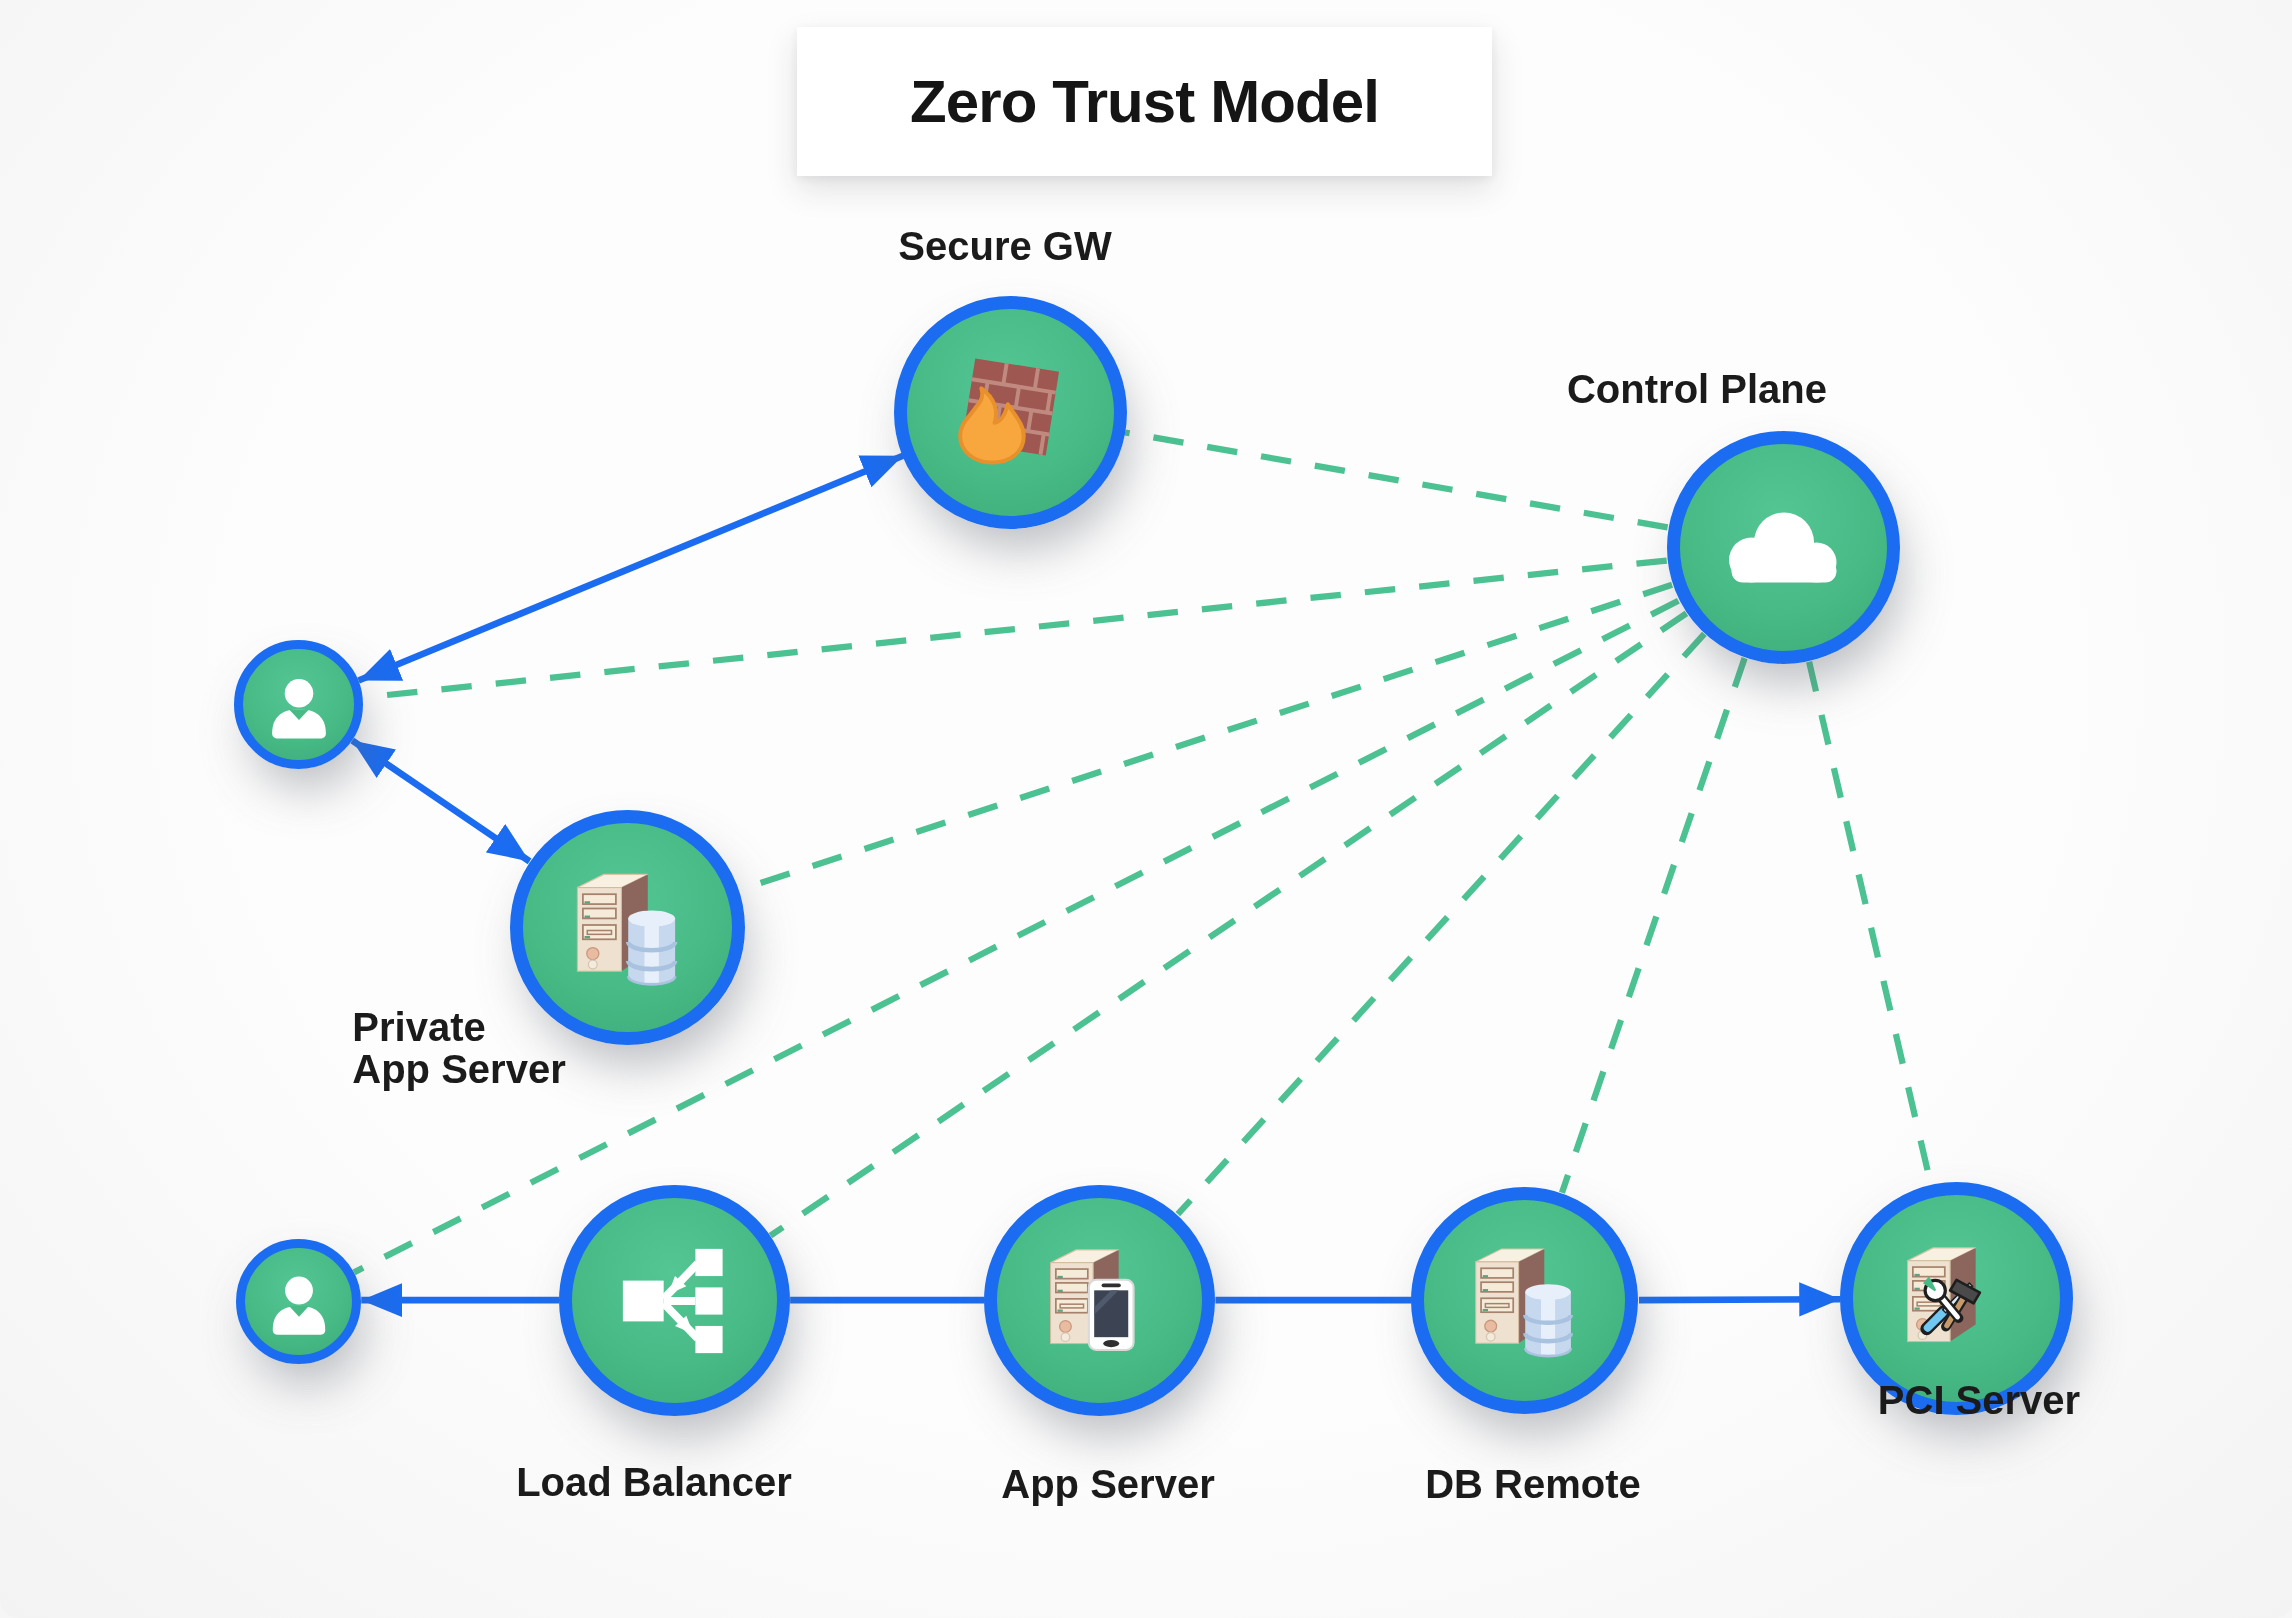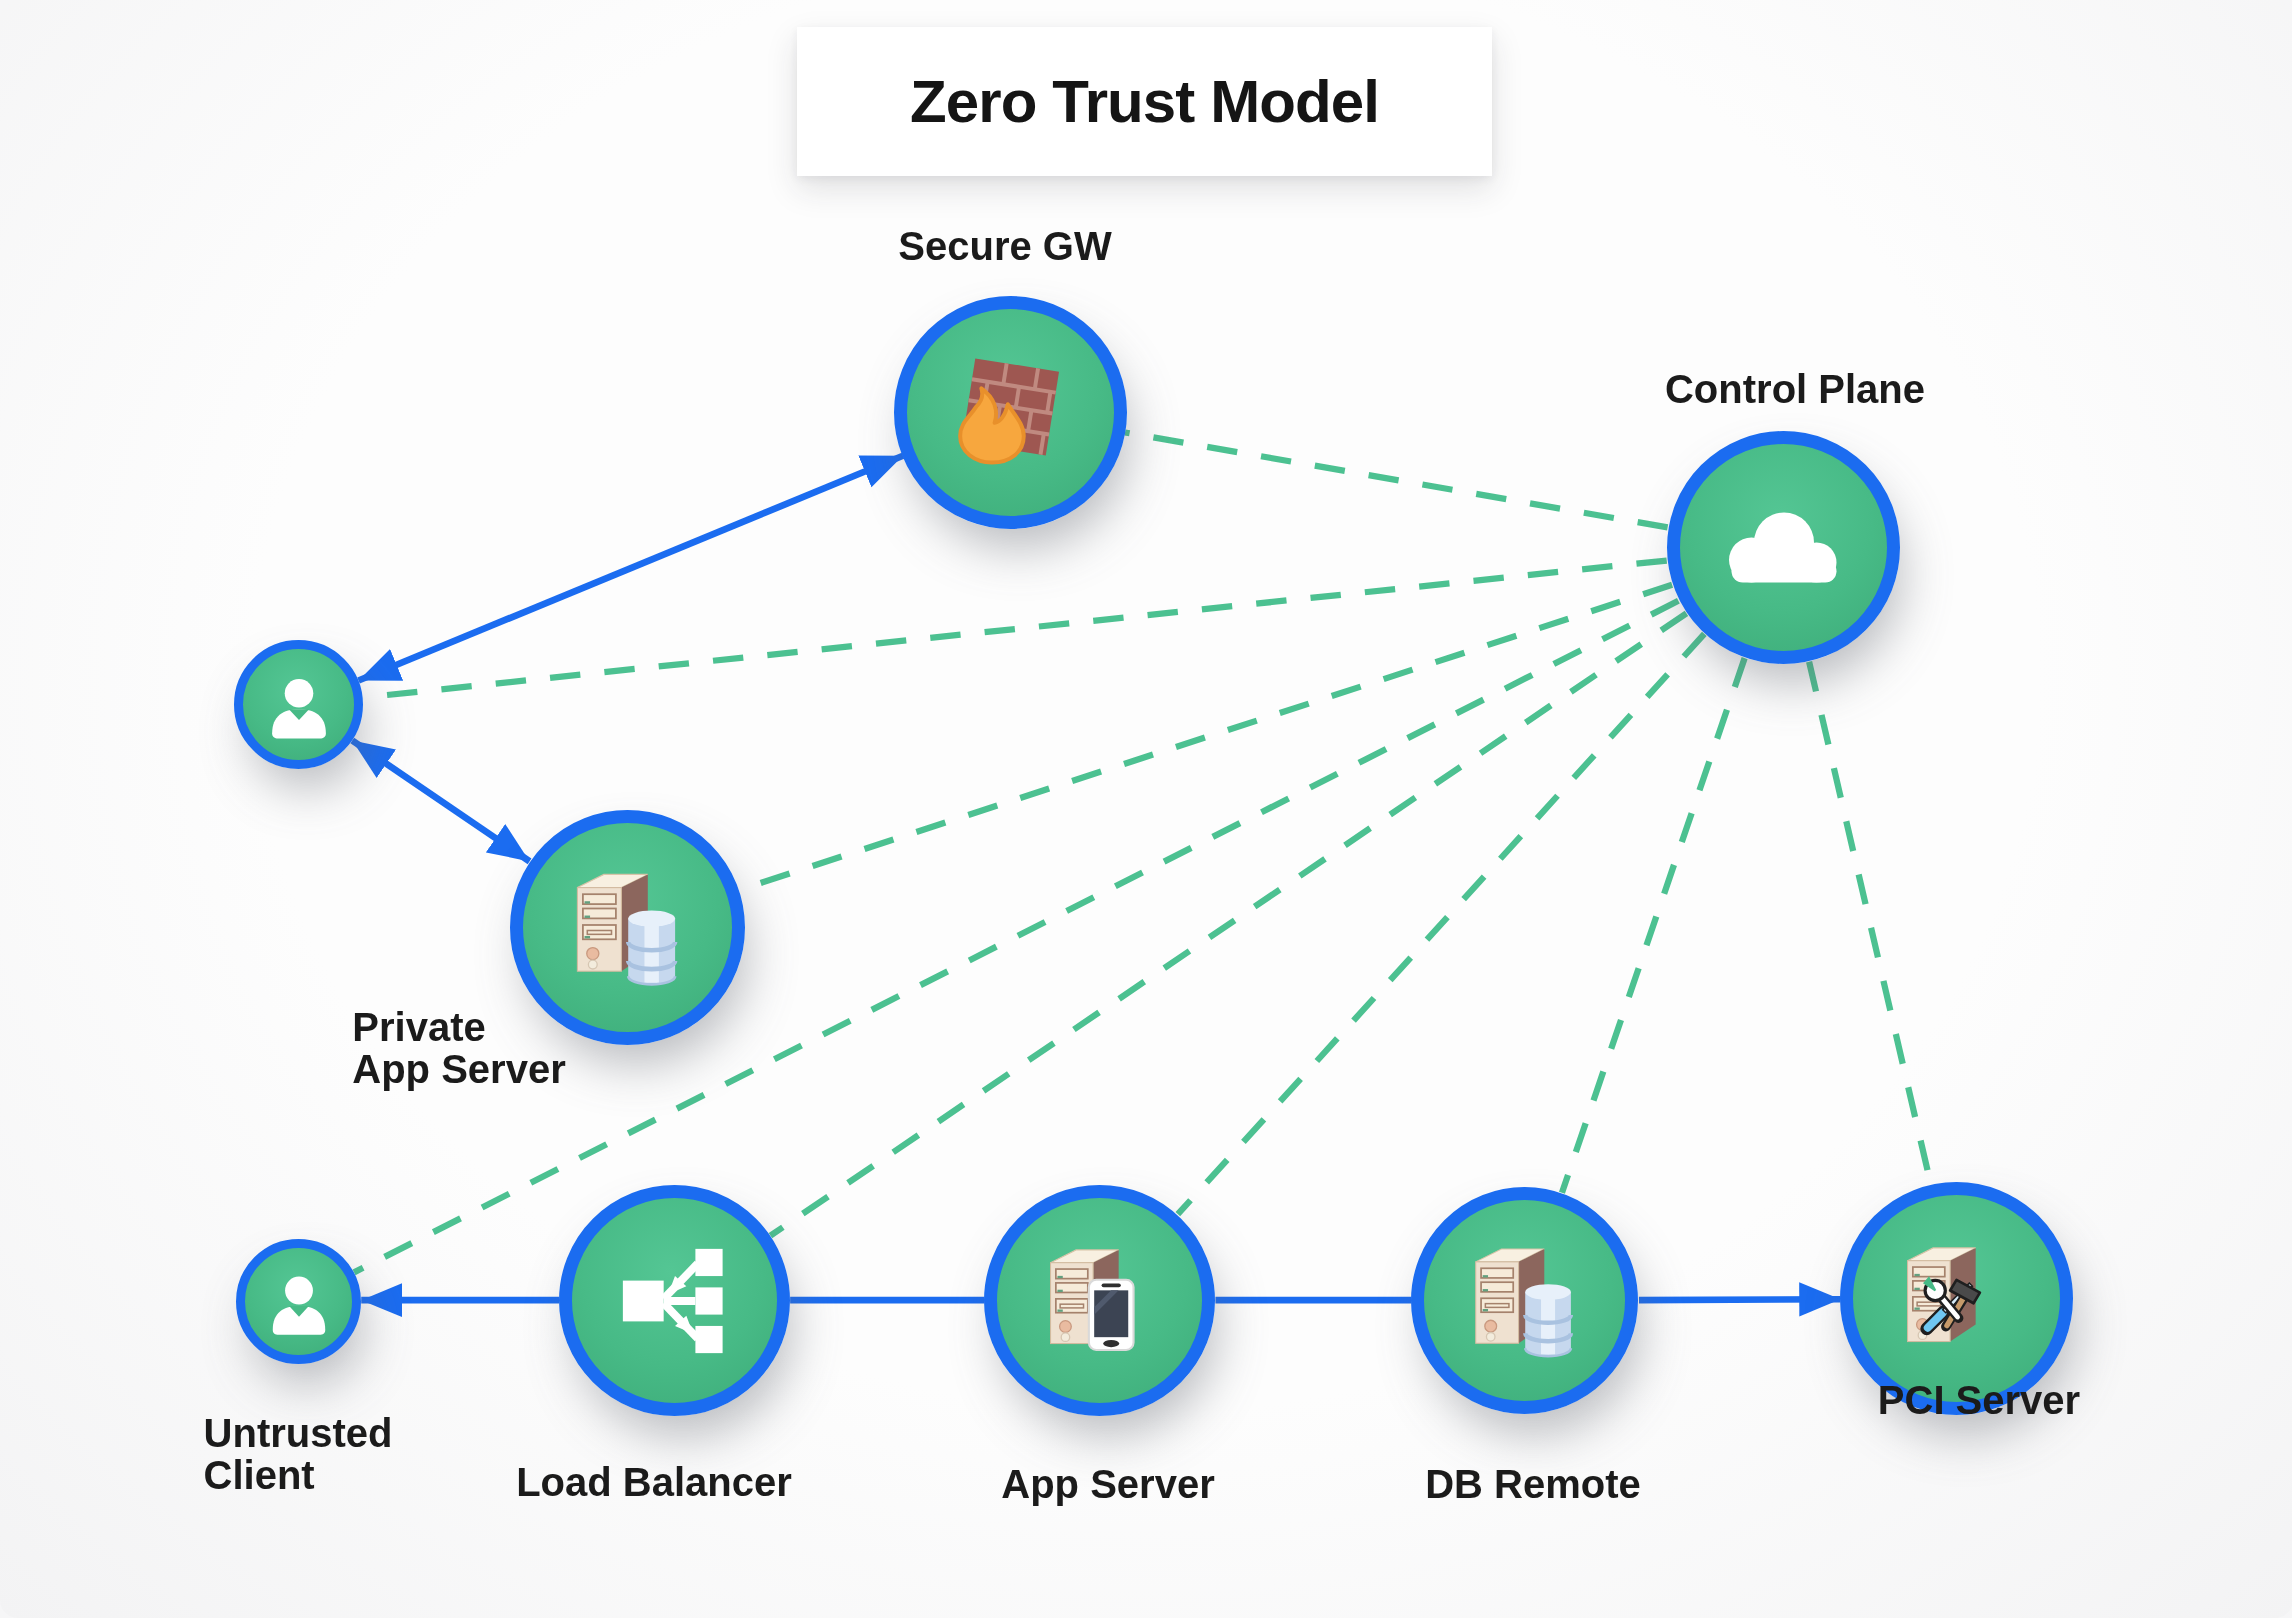--- a/index.html
+++ b/index.html
@@ -128,21 +128,21 @@
   <div class="node" style="left:1667px;top:431px;width:233px;height:233px">
     <svg class="icon" width="150" viewBox="0 0 120 92">
       <g fill="#FFFFFF">
         <circle cx="34" cy="56" r="18"></circle>
         <circle cx="60" cy="42" r="24"></circle>
         <circle cx="86" cy="58" r="16"></circle>
         <rect x="18" y="56" width="84" height="18" rx="9"></rect>
       </g>
     </svg>
   </div>
-  <div class="nlabel" style="left:1795px;top:369px">
+  <div class="nlabel" style="left:1697px;top:369px">
     <span>Control Plane</span>
   </div>
 
   <div class="node sm" style="left:234px;top:640px;width:129px;height:129px">
     <svg class="icon" width="84" viewBox="0 0 100 100">
       <circle cx="50" cy="36" r="17" fill="#FFFFFF"></circle>
       <path d="M18,84 C18,63 31,55 50,55 C69,55 82,63 82,84 C82,88 79,90 75,90 L25,90 C21,90 18,88 18,84 Z" fill="#FFFFFF"></path>
       <path d="M38,55 L50,68 L62,55 Z" fill="#47BA86"></path>
     </svg>
   </div>
@@ -159,24 +159,20 @@
     <span>Private</span>
     <span>App Server</span>
   </div>
 
   <div class="node sm" style="left:236px;top:1239px;width:125px;height:125px">
     <svg class="icon" width="82" viewBox="0 0 100 100">
       <circle cx="50" cy="36" r="17" fill="#FFFFFF"></circle>
       <path d="M18,84 C18,63 31,55 50,55 C69,55 82,63 82,84 C82,88 79,90 75,90 L25,90 C21,90 18,88 18,84 Z" fill="#FFFFFF"></path>
       <path d="M38,55 L50,68 L62,55 Z" fill="#47BA86"></path>
     </svg>
-  </div>
-  <div class="nlabel" style="left:298px;top:1413px">
-    <span>Untrusted</span>
-    <span>Client</span>
   </div>
 
   <div class="node" style="left:559px;top:1185px;width:231px;height:231px">
     <svg class="icon" width="136" viewBox="0 0 120 120">
       <g fill="#FFFFFF">
         <rect x="14" y="42" width="36" height="36"></rect>
         <rect x="78" y="14" width="24" height="24"></rect>
         <rect x="78" y="48" width="24" height="24"></rect>
         <rect x="78" y="82" width="24" height="24"></rect>
         <polygon points="54,54 70,47 60,38"></polygon>

